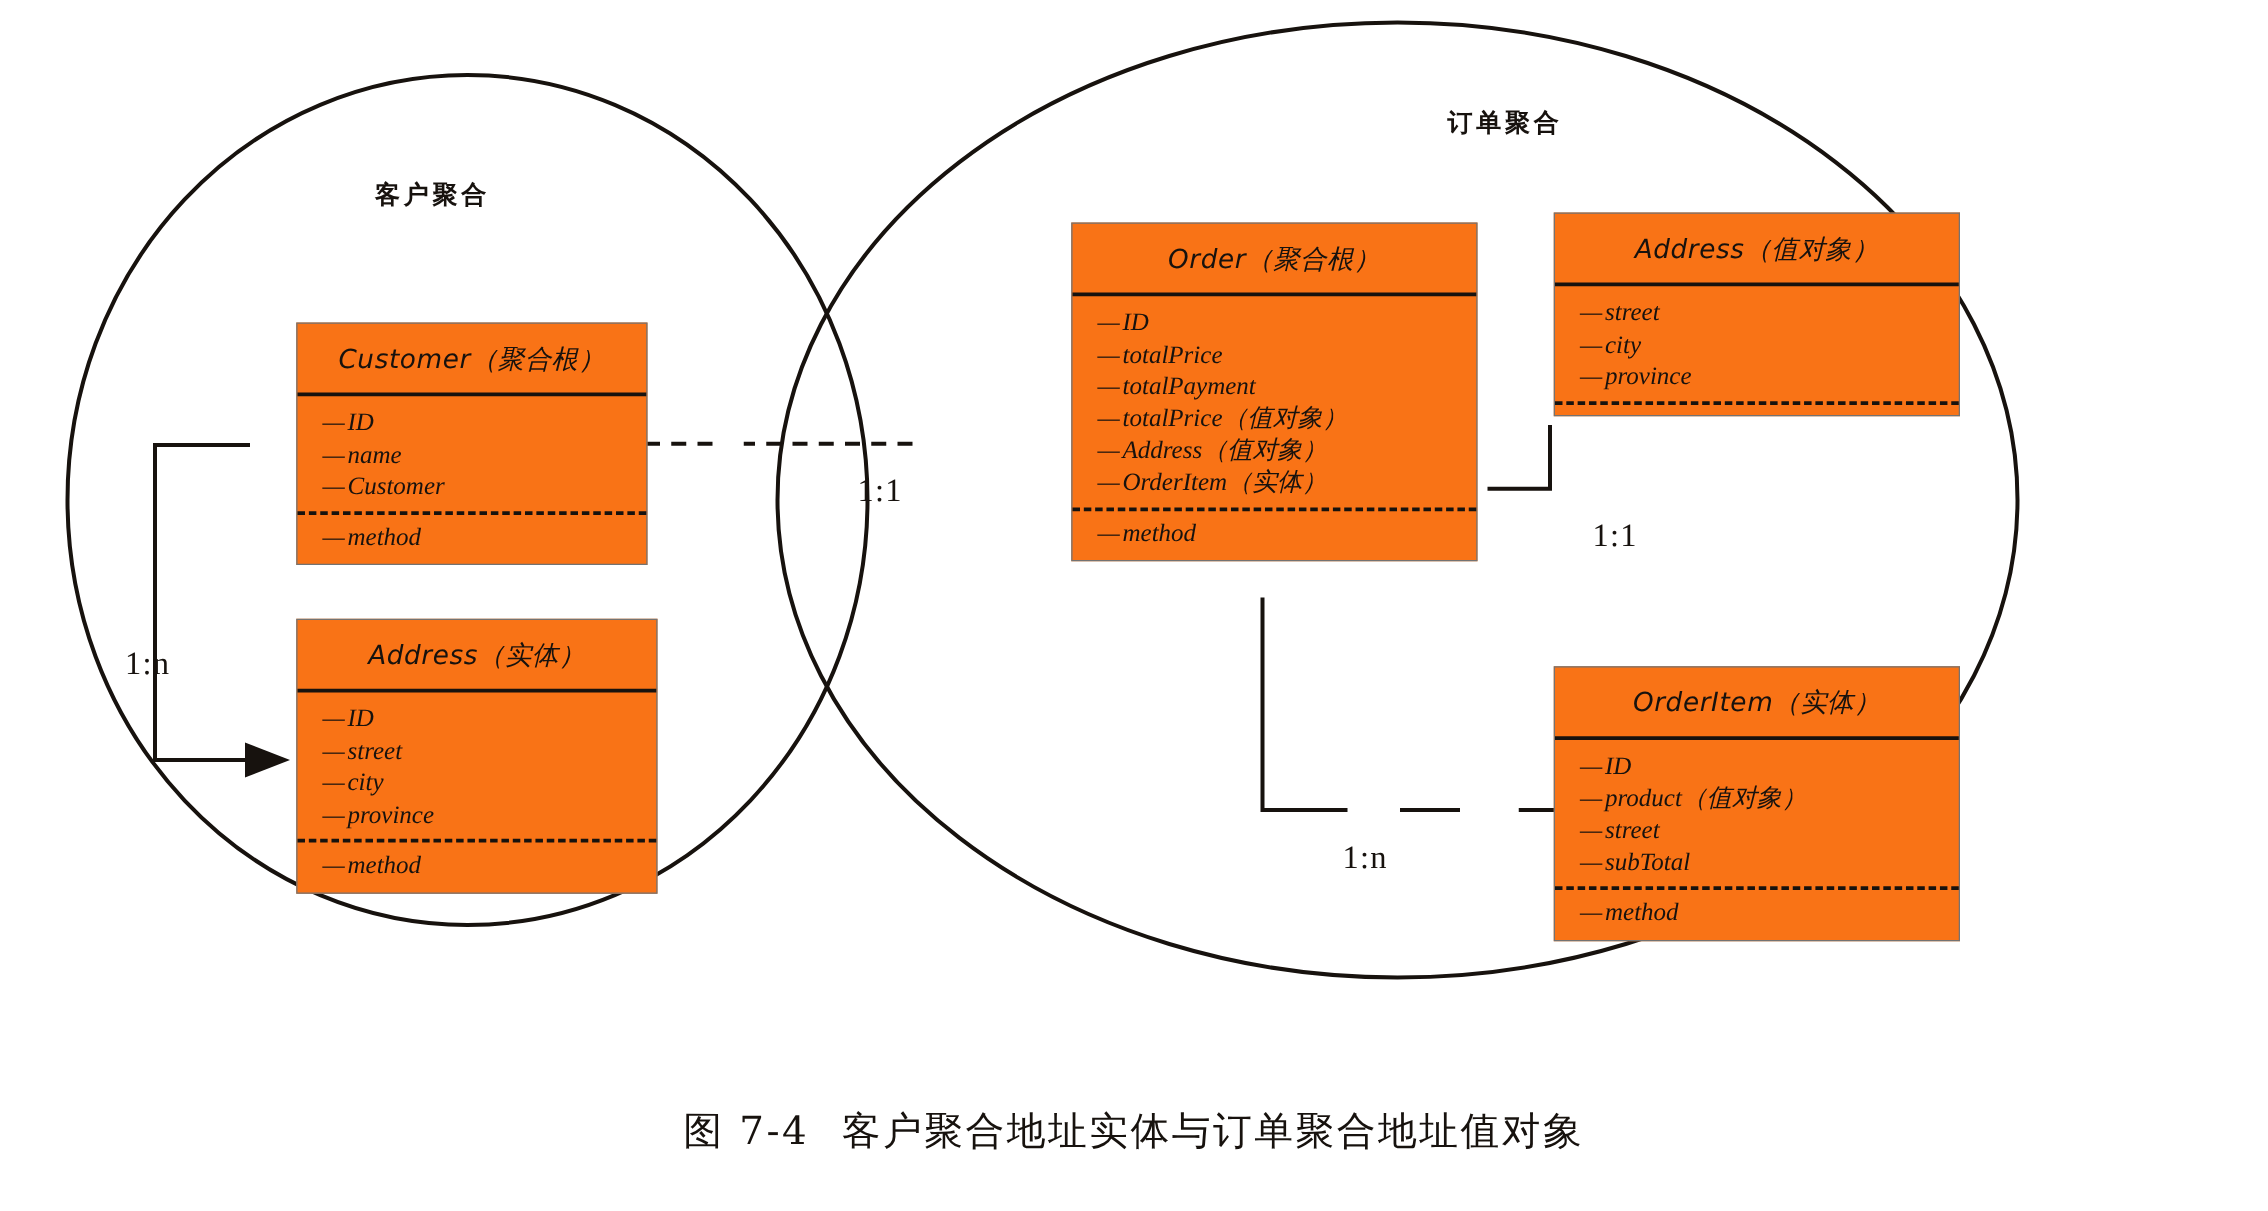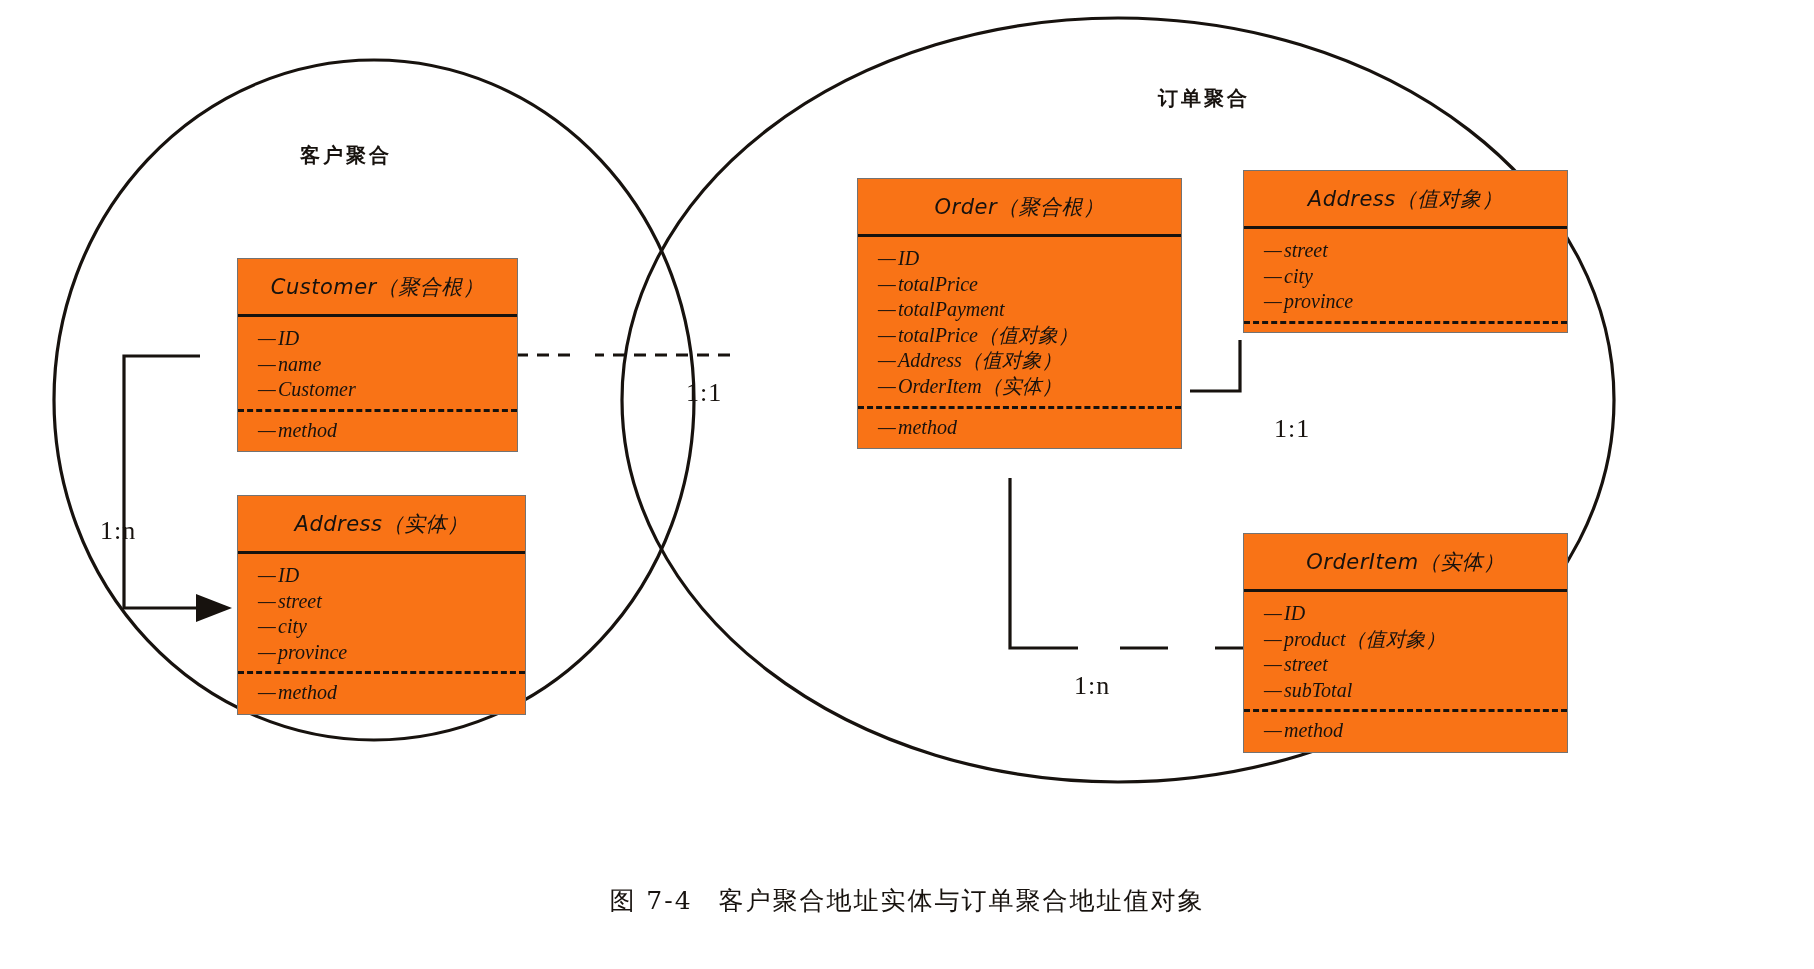--- a/index.html
+++ b/index.html
@@ -35,21 +35,21 @@
     font-size:26px;color:#17120e;white-space:nowrap;letter-spacing:1px;margin-top:44px;
   }
   .agg-title{
     position:absolute;
     font-family:"DejaVu Sans","Liberation Sans",sans-serif;
     font-weight:bold;font-size:20px;color:#17120e;white-space:nowrap;letter-spacing:3px;
   }
   #caption{
     position:absolute;left:0;right:0;top:884px;text-align:center;
     font-family:"DejaVu Serif","Liberation Serif",serif;
-    font-size:25px;color:#17120e;letter-spacing:2px;white-space:nowrap;
+    font-size:31px;color:#17120e;letter-spacing:2px;white-space:nowrap;
   }
   #caption .cap-num{margin-right:26px;}
 </style>
 </head>
 <body>
 
 <div id="figure">
 
   <svg class="layer" viewBox="0 0 1814 969">
     <g fill="none" stroke="#17120e" stroke-width="3.2">

